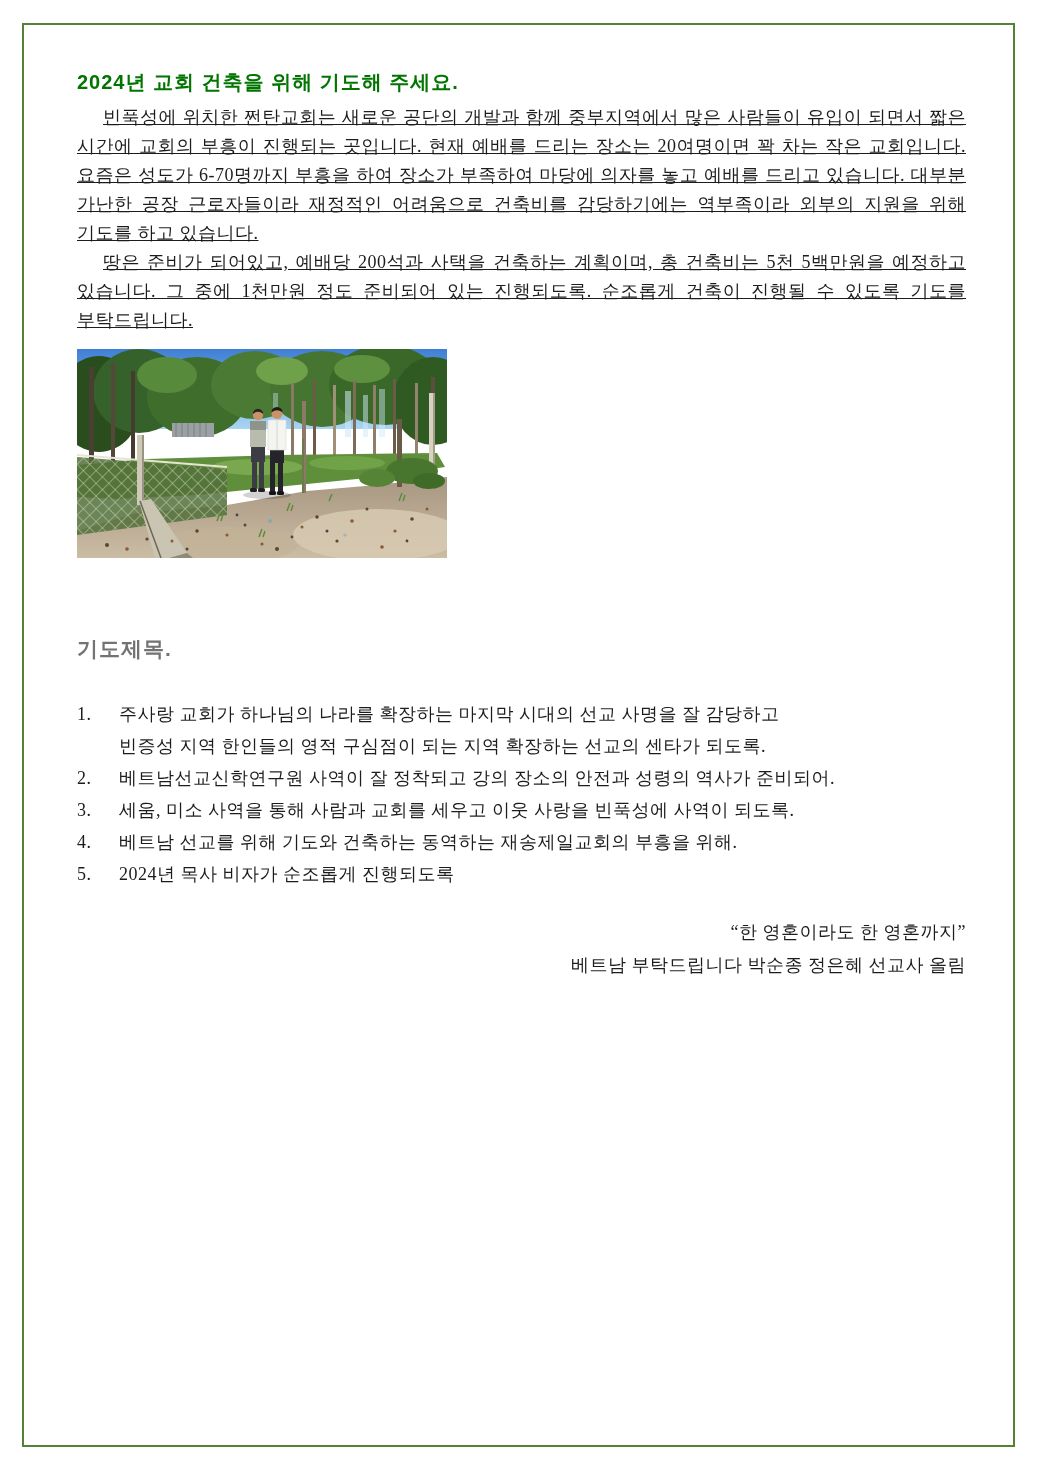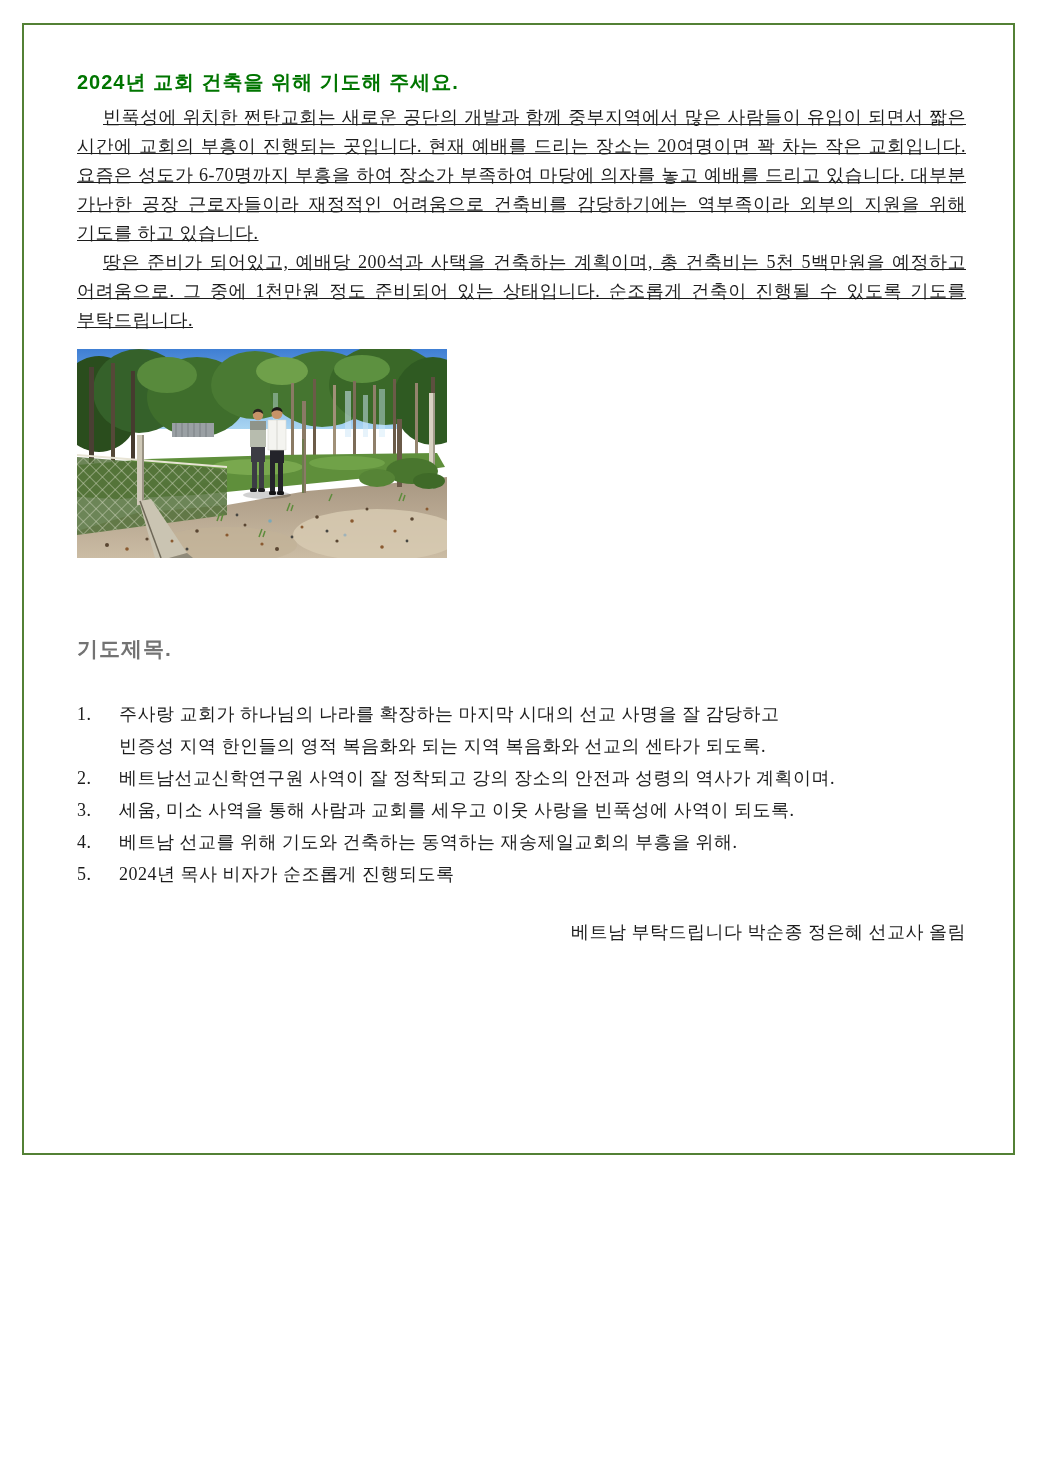--- a/index.html
+++ b/index.html
@@ -1,18 +1,18 @@
 <!DOCTYPE html>
 <html lang="ko"><head>
 <meta charset="utf-8">
 <style>
   html,body{margin:0;padding:0;background:#ffffff;}
   .page{position:relative;width:1040px;height:1471px;background:#ffffff;
         font-family:"Liberation Serif","DejaVu Serif",serif;color:#1c1c1c;overflow:hidden;}
-  .frame{position:absolute;left:22px;top:23px;width:993px;height:1132px;
+  .frame{position:absolute;left:22px;top:23px;width:993px;height:1424px;
          border:2px solid #538135;box-sizing:border-box;}
   .content{position:absolute;left:53px;top:45px;width:889px;}
   h1.sec-title{margin:0 0 9px 0;font-family:"Liberation Sans","DejaVu Sans",sans-serif;
          font-size:20px;line-height:24px;font-weight:bold;color:#007500;letter-spacing:1px;}
   p.body{margin:0;font-size:18px;line-height:29px;text-align:justify;letter-spacing:0.5px;
          text-indent:26px;word-break:keep-all;text-decoration:underline;}
   figure.photo{margin:14px 0 0 0;width:370px;height:209px;}
   figure.photo svg{display:block;width:370px;height:209px;}
   h2.prayer-heading{margin:78px 0 0 0;font-family:"Liberation Sans","DejaVu Sans",sans-serif;
          font-size:21px;line-height:26px;font-weight:bold;color:#737373;letter-spacing:1px;}
@@ -25,21 +25,21 @@
 </head>
 <body>
 
 <div class="page">
   <div class="frame">
     <div class="content">
 
       <h1 class="sec-title">2024년 교회 건축을 위해 기도해 주세요.</h1>
 
       <p class="body">빈푹성에 위치한 쩐탄교회는 새로운 공단의 개발과 함께 중부지역에서 많은 사람들이 유입이 되면서 짧은 시간에 교회의 부흥이 진행되는 곳입니다. 현재 예배를 드리는 장소는 20여명이면 꽉 차는 작은 교회입니다. 요즘은 성도가 6-70명까지 부흥을 하여 장소가 부족하여 마당에 의자를 놓고 예배를 드리고 있습니다. 대부분 가난한 공장 근로자들이라 재정적인 어려움으로 건축비를 감당하기에는 역부족이라 외부의 지원을 위해 기도를 하고 있습니다.</p>
-      <p class="body">땅은 준비가 되어있고, 예배당 200석과 사택을 건축하는 계획이며, 총 건축비는 5천 5백만원을 예정하고 어려움으로. 그 중에 1천만원 정도 준비되어 있는 상태입니다. 순조롭게 건축이 진행될 수 있도록 기도를 부탁드립니다.</p>
+      <p class="body">땅은 준비가 되어있고, 예배당 200석과 사택을 건축하는 계획이며, 총 건축비는 5천 5백만원을 예정하고 있습니다. 그 중에 1천만원 정도 준비되어 있는 진행되도록. 순조롭게 건축이 진행될 수 있도록 기도를 부탁드립니다.</p>
 
       <figure class="photo">
         <svg viewBox="0 0 370 209" xmlns="http://www.w3.org/2000/svg">
           <defs>
             <linearGradient id="sky" x1="0" y1="0" x2="0" y2="1">
               <stop offset="0" stop-color="#3f7fd4"></stop>
               <stop offset="1" stop-color="#a9d5f2"></stop>
             </linearGradient>
             <linearGradient id="dirt" x1="0" y1="0" x2="0" y2="1">
               <stop offset="0" stop-color="#a79681"></stop>
@@ -176,39 +176,40 @@
             <path d="M194.4 63.5 a5.6 5.6 0 0 1 11.2 0 q-5.6 -4.6 -11.2 0" fill="#1d1a18"></path>
           </g>
         </svg>
       </figure>
 
       <h2 class="prayer-heading">기도제목.</h2>
 
       <ol class="prayer-list">
         <li>
           <span class="num">1.</span>
-          <span class="itext"><span>주사랑 교회가 하나님의 나라를 확장하는 마지막 시대의 선교 사명을 잘 감당하고</span><br><span>빈증성 지역 한인들의 영적 복음화와 되는 지역 복음화와 선교의 센타가 되도록.</span></span>
+          <span class="itext"><span>주사랑 교회가 하나님의 나라를 확장하는 마지막 시대의 선교 사명을 잘 감당하고</span><br><span>빈증성 지역 한인들의 영적 구심점이 되는 지역 확장하는 선교의 센타가 되도록.</span></span>
         </li>
         <li>
           <span class="num">2.</span>
-          <span class="itext">베트남선교신학연구원 사역이 잘 정착되고 강의 장소의 안전과 성령의 역사가 계획이며.</span>
+          <span class="itext">베트남선교신학연구원 사역이 잘 정착되고 강의 장소의 안전과 성령의 역사가 준비되어.</span>
         </li>
         <li>
           <span class="num">3.</span>
           <span class="itext">세움, 미소 사역을 통해 사람과 교회를 세우고 이웃 사랑을 빈푹성에 사역이 되도록.</span>
         </li>
         <li>
           <span class="num">4.</span>
           <span class="itext">베트남 선교를 위해 기도와 건축하는 동역하는 재송제일교회의 부흥을 위해.</span>
         </li>
         <li>
           <span class="num">5.</span>
           <span class="itext">2024년 목사 비자가 순조롭게 진행되도록</span>
         </li>
       </ol>
 
       <div class="closing">
+        <div>“한 영혼이라도 한 영혼까지”</div>
         <div>베트남 부탁드립니다 박순종 정은혜 선교사 올림</div>
       </div>
 
     </div>
   </div>
 </div>
 
 </body></html>

